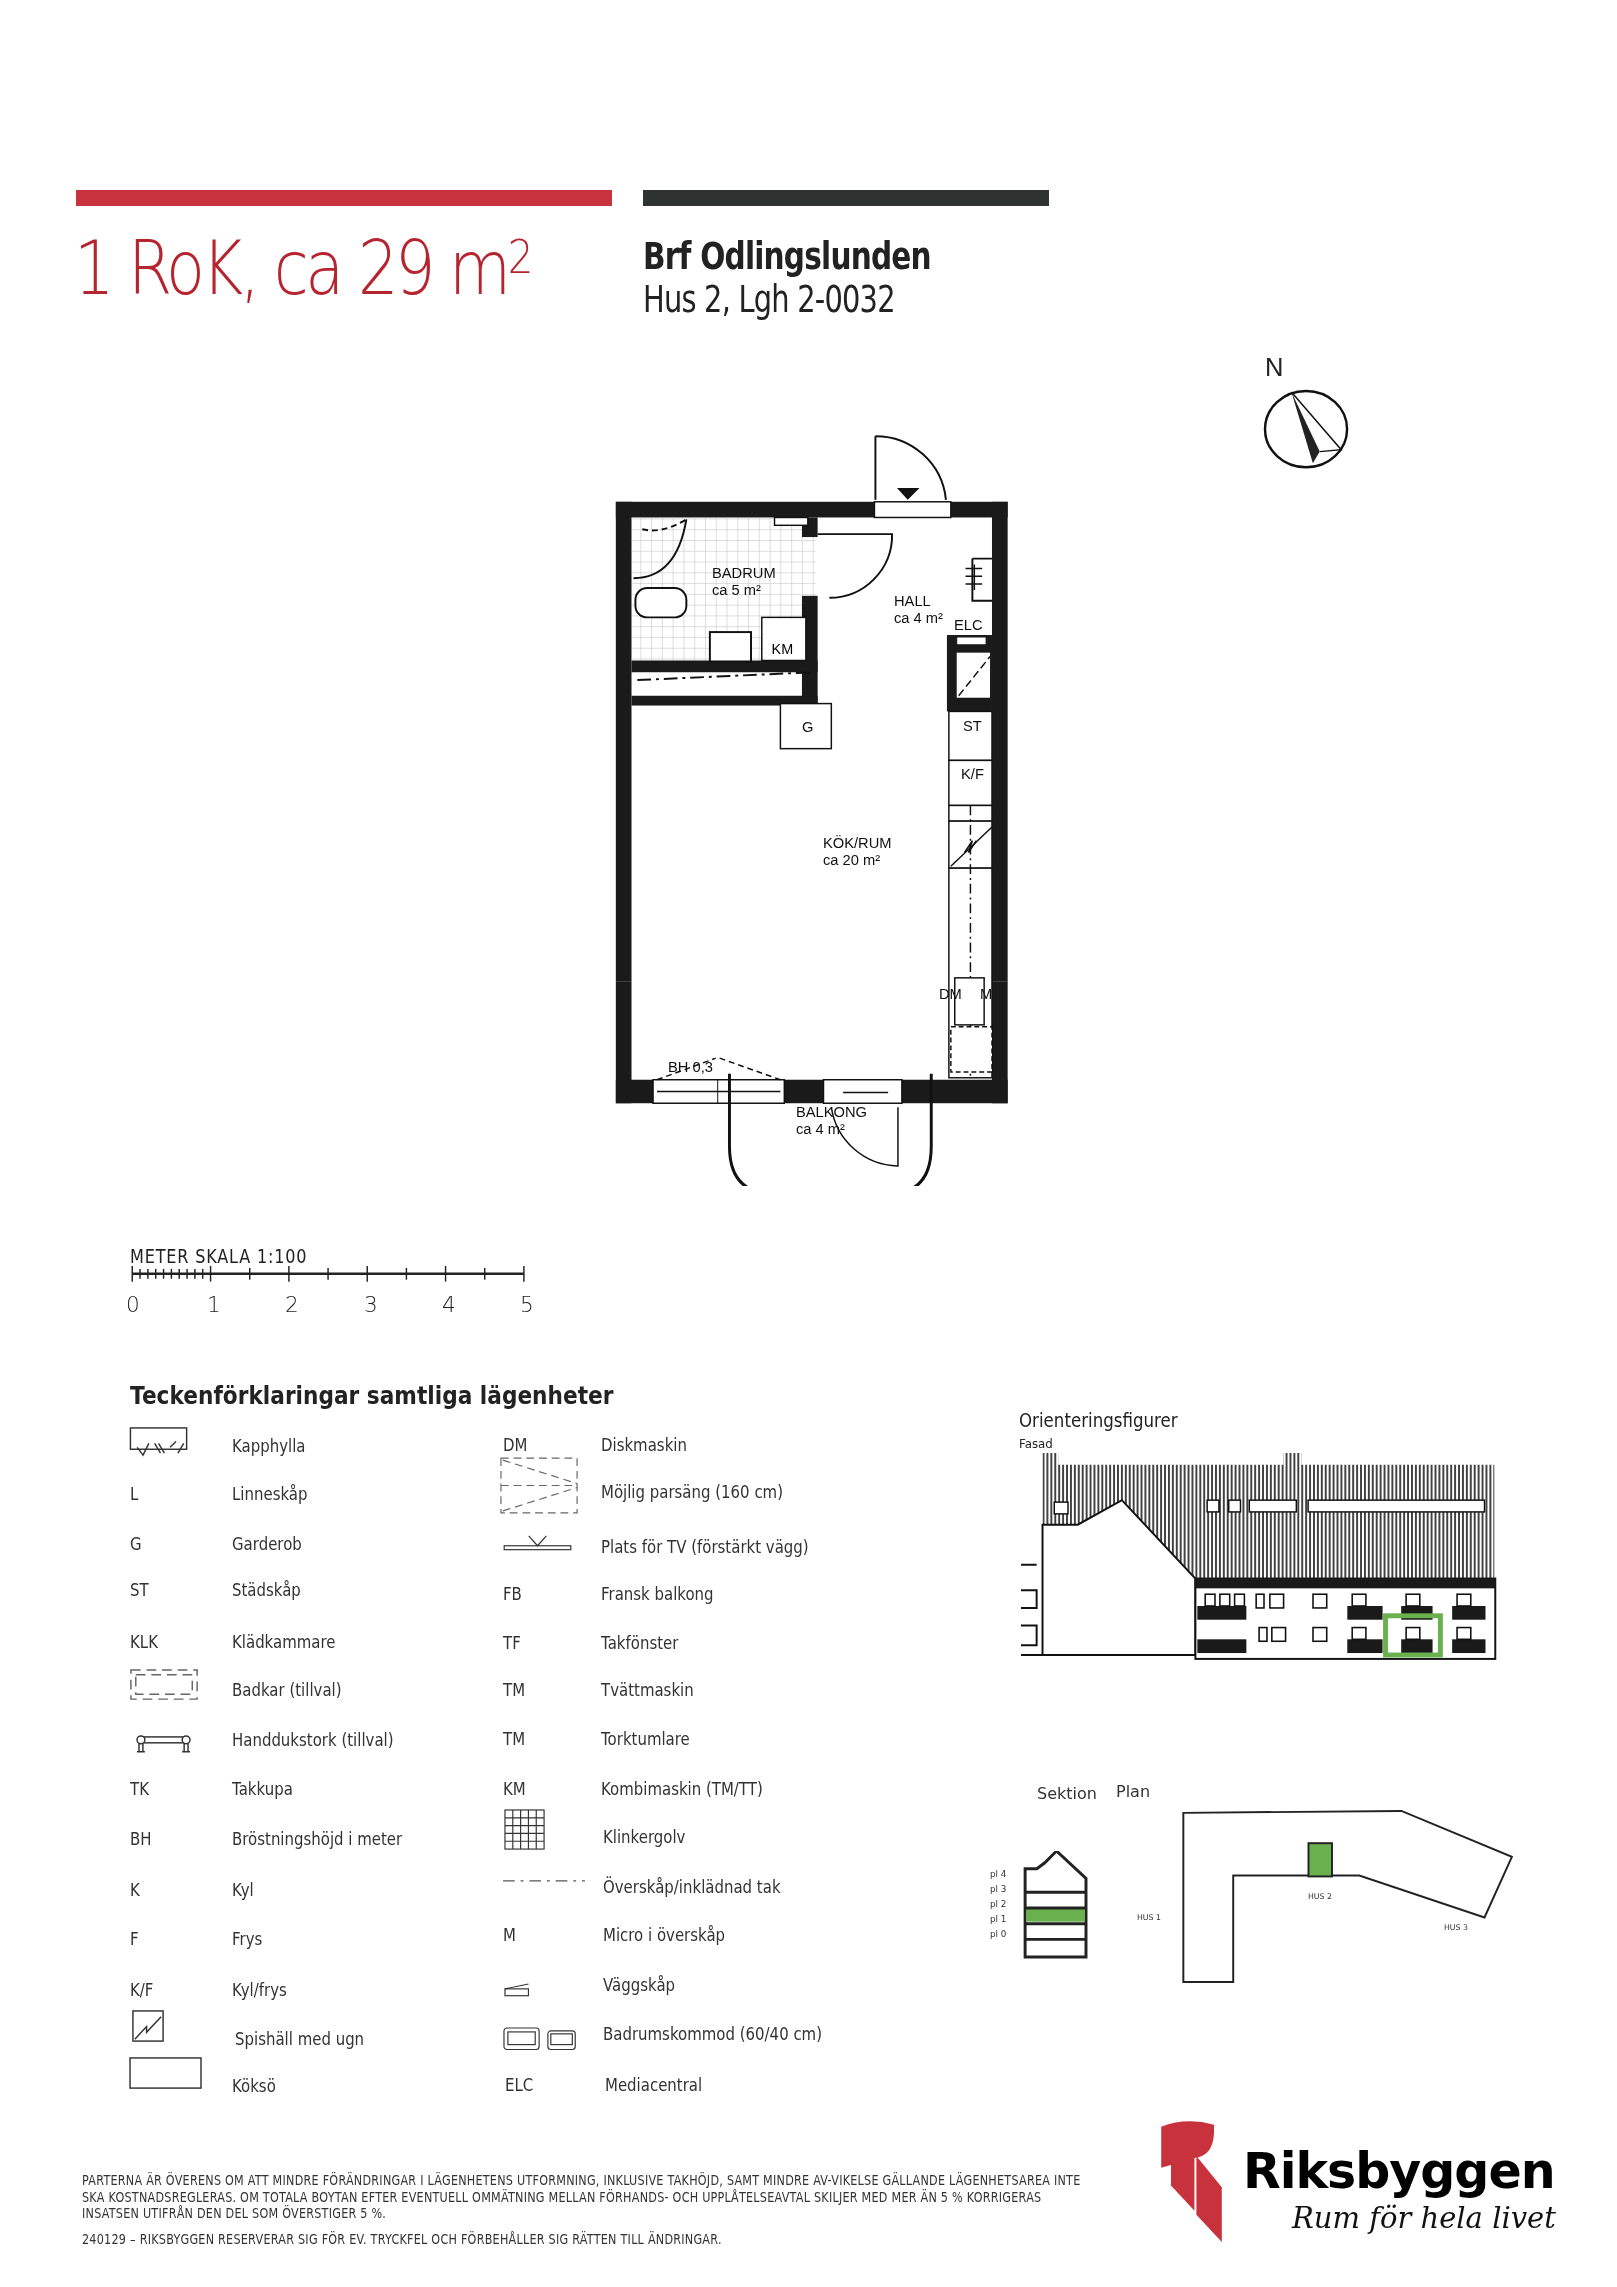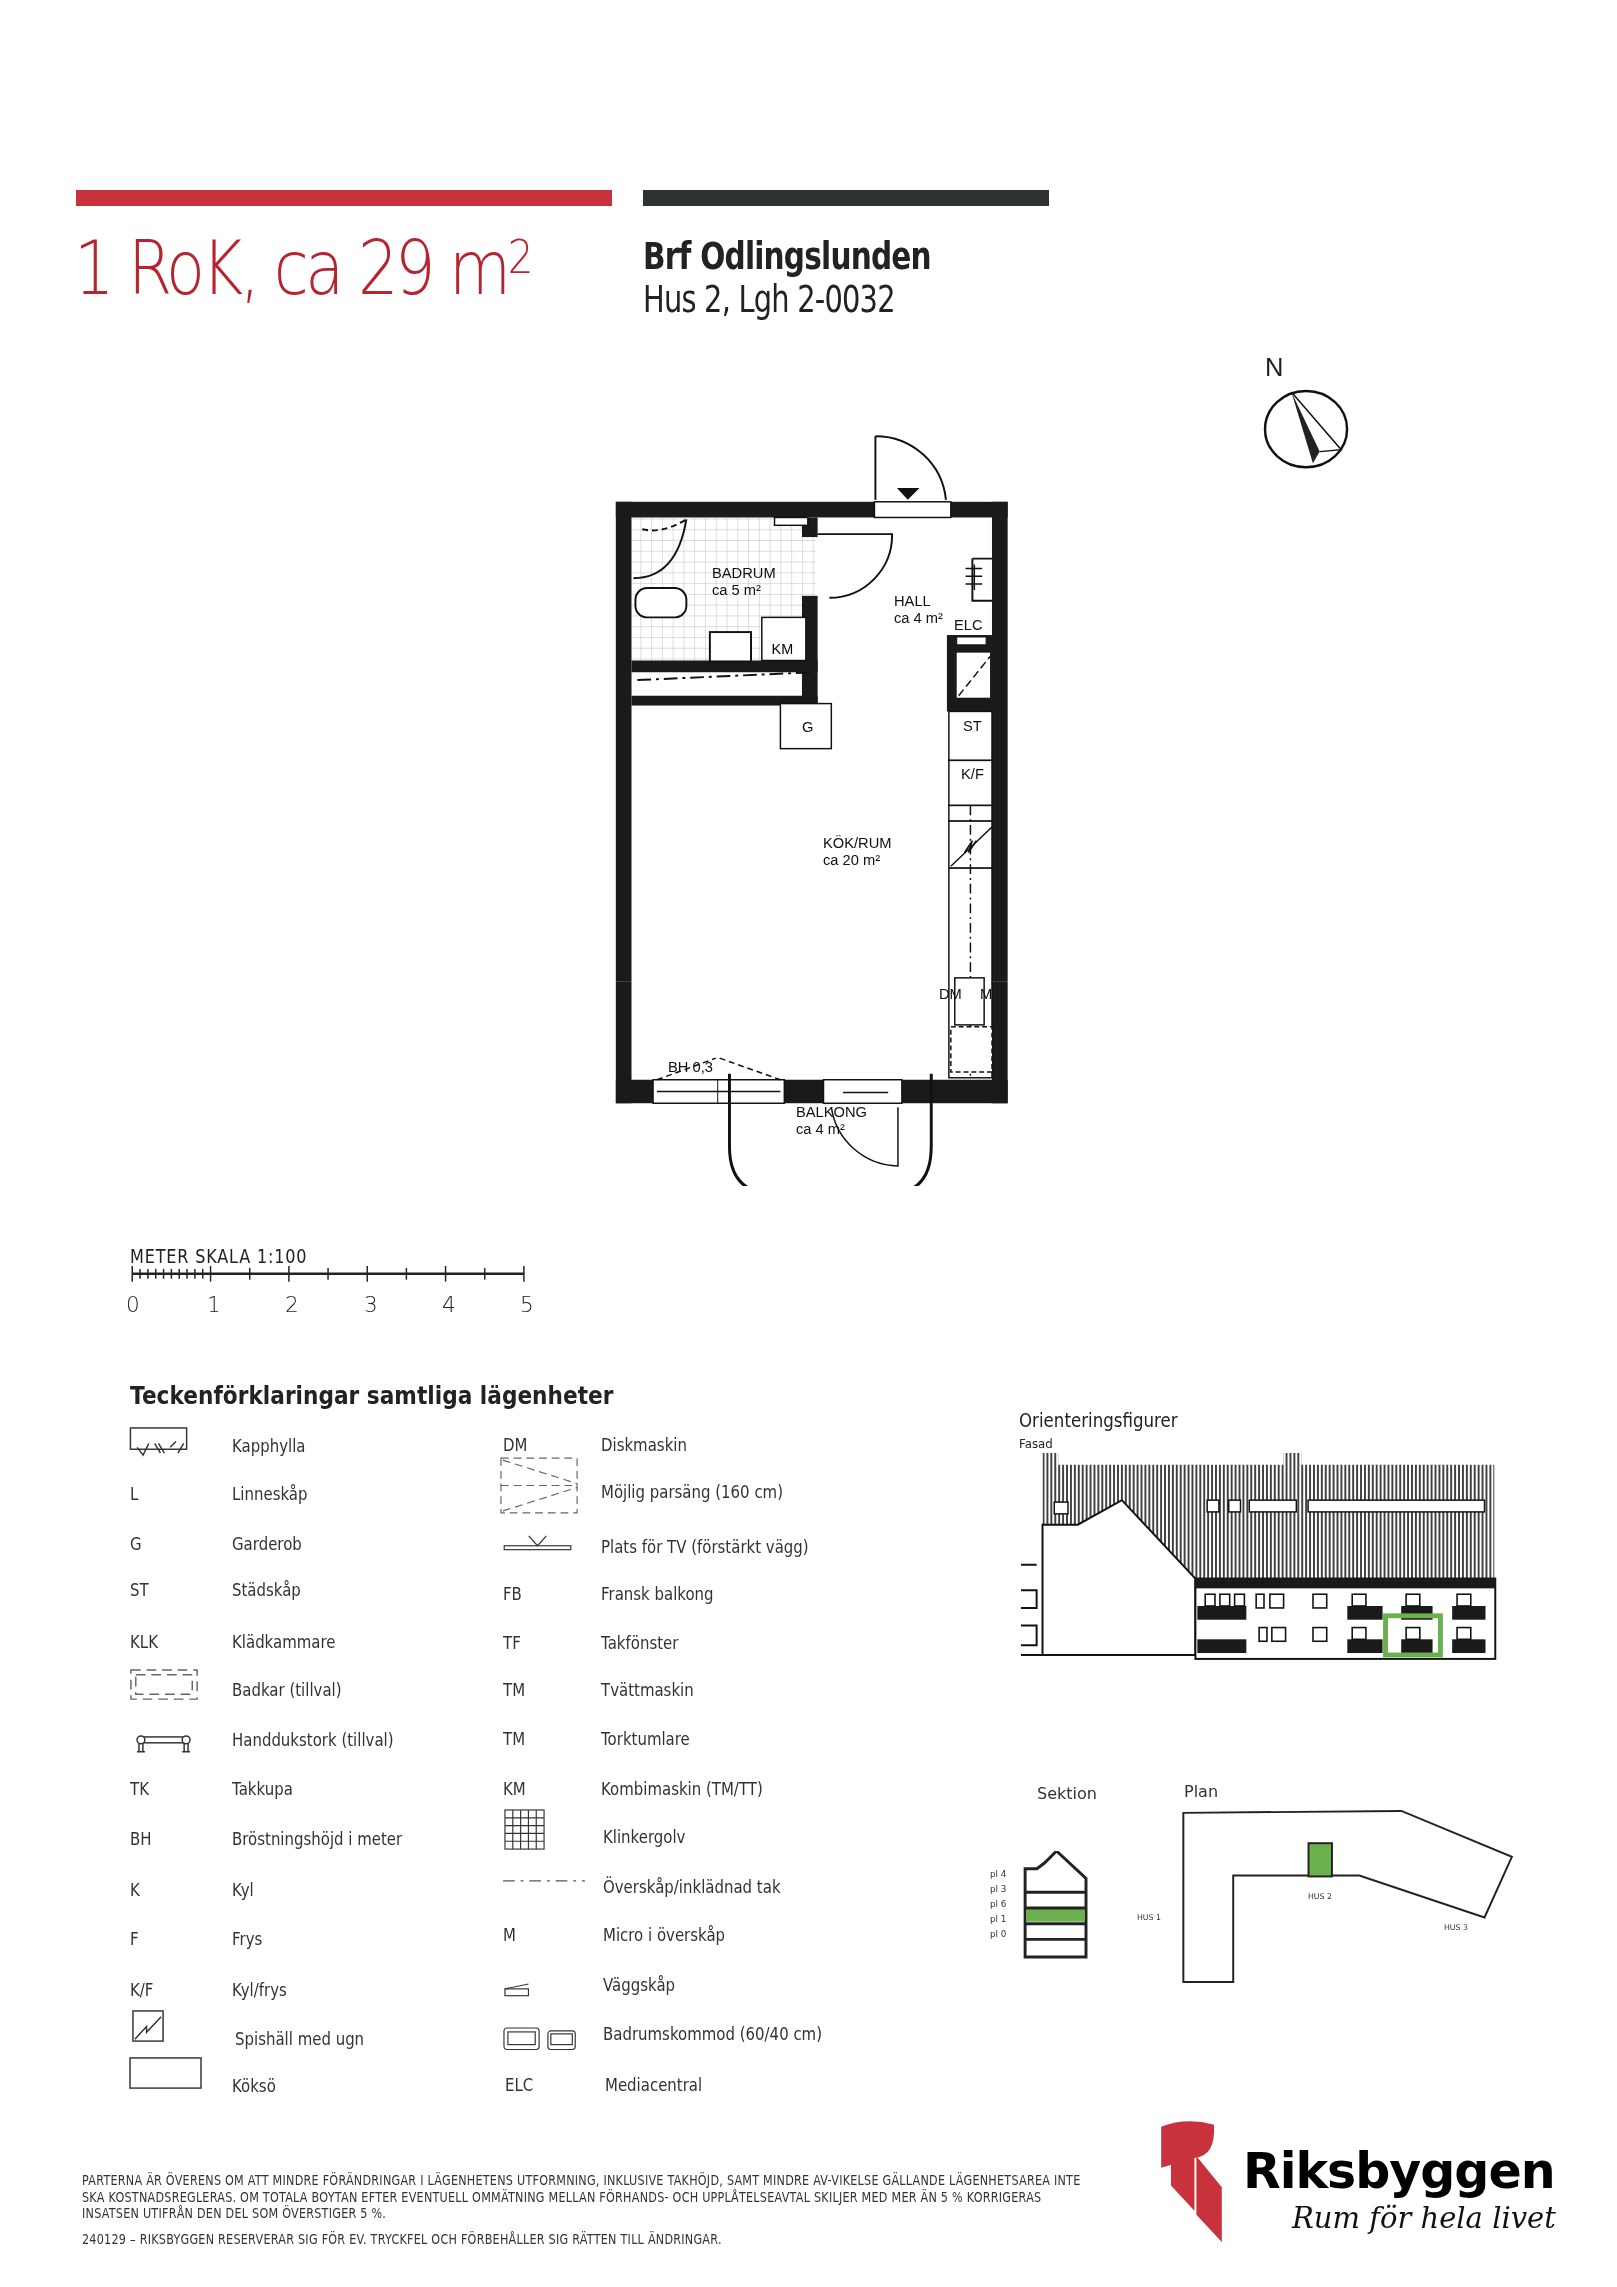--- a/index.html
+++ b/index.html
@@ -326,34 +326,34 @@
       <rect x="395" y="180" width="14" height="12"></rect>
       <rect x="447" y="180" width="14" height="12"></rect>
   </g>
 
   <rect x="374" y="168" width="56" height="40" fill="none" stroke="#6ab04c" stroke-width="5"></rect>
 
   <path d="M2 116 L18 116 M2 142 L18 142 L18 160 L2 160 M2 178 L18 178 L18 198 L2 198 M2 208 L180 208" stroke="#111" stroke-width="2" fill="none"></path>
 </svg>
 
 <div class="abs small-label" style="left:1037px;top:1784px;">Sektion</div>
-<div class="abs small-label" style="left:1184px;top:1782px;text-align:right;">Plan</div>
+<div class="abs small-label" style="left:1116px;top:1782px;text-align:right;">Plan</div>
 
 <svg class="abs" style="left:1023px;top:1851px;" width="71" height="108" viewBox="0 0 72 110">
   <path d="M2 18 L14 18 L22 12 L34 0 L64 28 L64 108 L2 108 Z" fill="#fff" stroke="#222" stroke-width="3"></path>
   <rect x="3" y="58" width="60" height="14" fill="#6ab04c"></rect>
   <line x1="2" y1="42" x2="64" y2="42" stroke="#222" stroke-width="3"></line>
   <line x1="2" y1="58" x2="64" y2="58" stroke="#222" stroke-width="3"></line>
   <line x1="2" y1="74" x2="64" y2="74" stroke="#222" stroke-width="3"></line>
   <line x1="2" y1="90" x2="64" y2="90" stroke="#222" stroke-width="3"></line>
 </svg>
 <div class="abs small-label" style="left:990px;top:1867px;font-size:8.8px;line-height:15px;">
   <div>pl 4</div>
   <div>pl 3</div>
-  <div>pl 6</div>
+  <div>pl 2</div>
   <div>pl 1</div>
   <div>pl 0</div>
 </div>
 
 <svg class="abs" style="left:1181px;top:1808px;" width="343" height="176" viewBox="0 0 350 180">
   <polygon points="2,5 225,3 338,50 310,112 182,69 53,69 53,178 2,178" fill="#fff" stroke="#222" stroke-width="2"></polygon>
   <rect x="130" y="36" width="24" height="34" fill="#6ab04c" stroke="#222" stroke-width="2"></rect>
 </svg>
 <div class="abs small-label" style="left:1137px;top:1913px;font-size:7.8px;">HUS 1</div>
 <div class="abs small-label" style="left:1308px;top:1892px;font-size:7.8px;">HUS 2</div>

